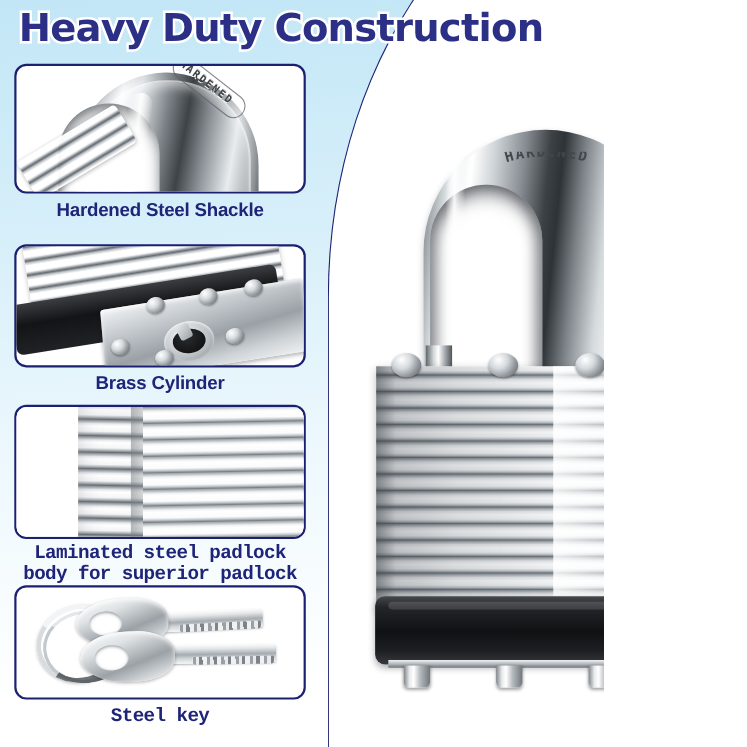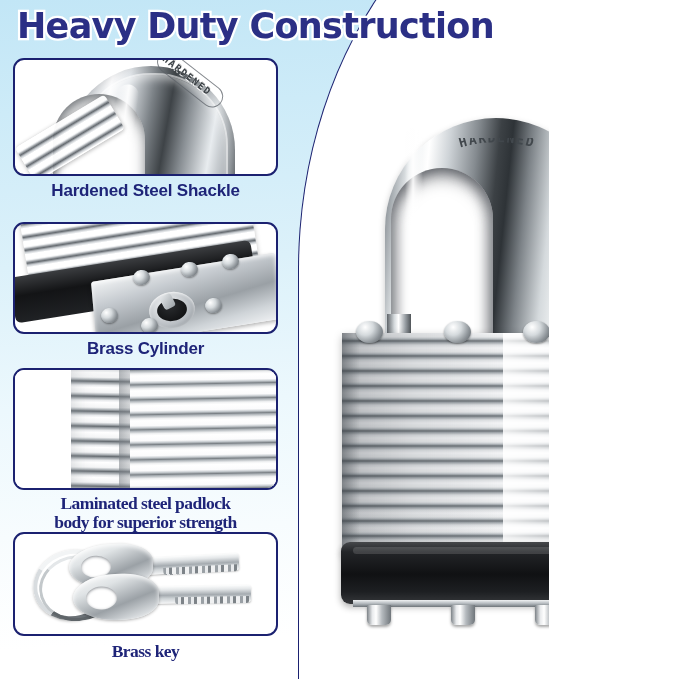--- a/index.html
+++ b/index.html
@@ -49,21 +49,21 @@
     box-sizing:border-box;
   }
   .card-img{position:absolute;inset:0;overflow:hidden;}
 
   .cap{
     position:absolute;left:0;width:291px;
     text-align:center;color:#1e2478;
     line-height:1.08;
   }
   .cap.plain{font-family:"Liberation Sans",sans-serif;font-weight:bold;font-size:17px;letter-spacing:-0.2px;}
-  .cap.strong{font-family:Liberation Serif, serif;font-weight:bold;font-size:17.5px;letter-spacing:-0.55px;}
+  .cap.strong{font-family:Liberation Mono, monospace;font-weight:bold;font-size:17.5px;letter-spacing:-0.55px;}
 
   
   #card1{top:58px;height:118px;}
   #cap1{top:182px;}
   #card2{top:222px;height:112px;}
   #cap2{top:340px;text-align:center;}
   #card3{top:368px;height:122px;}
   #cap3{top:494px;}
   #card4{top:532px;height:104px;}
   #cap4{top:642px;}
@@ -383,40 +383,40 @@
   <div class="card" id="card3">
     <div class="card-img">
       <div class="c3-stack"></div>
       <div class="c3-corner"></div>
       <div class="c3-front"></div>
       <div class="c3-white-l"></div>
     </div>
   </div>
   <div class="cap strong" id="cap3">
     <div>Laminated steel padlock</div>
-    <div>body for superior strength</div>
+    <div>body for superior padlock</div>
   </div>
 
   <div class="card" id="card4">
     <div class="card-img">
       <div class="k-ring"></div>
       <div class="k-ring2"></div>
 
       <div class="k-blade" style="left:112px;top:22px;width:112px;transform:rotate(-3deg);"></div>
       <div class="k-bow" style="left:54px;top:10px;width:84px;height:44px;transform:rotate(-3deg);">
         <div class="k-bow-hole" style="left:12px;top:11px;width:30px;height:22px;"></div>
       </div>
 
       <div class="k-blade" style="left:122px;top:52px;width:114px;transform:rotate(-1deg);"></div>
       <div class="k-bow" style="left:58px;top:40px;width:86px;height:46px;transform:rotate(-2deg);">
         <div class="k-bow-hole" style="left:13px;top:12px;width:31px;height:23px;"></div>
       </div>
     </div>
   </div>
-  <div class="cap strong" id="cap4">Brass key</div>
+  <div class="cap strong" id="cap4">Steel key</div>
 
   <div id="hero">
 
     <div class="h-shackle"></div>
     <div class="h-shackle-inner"></div>
     <div class="h-shackle-hl"></div>
     <div class="h-shackle-hl2"></div>
 
     <div class="h-stamp">
       <svg width="140" height="34" viewBox="0 0 140 34">

